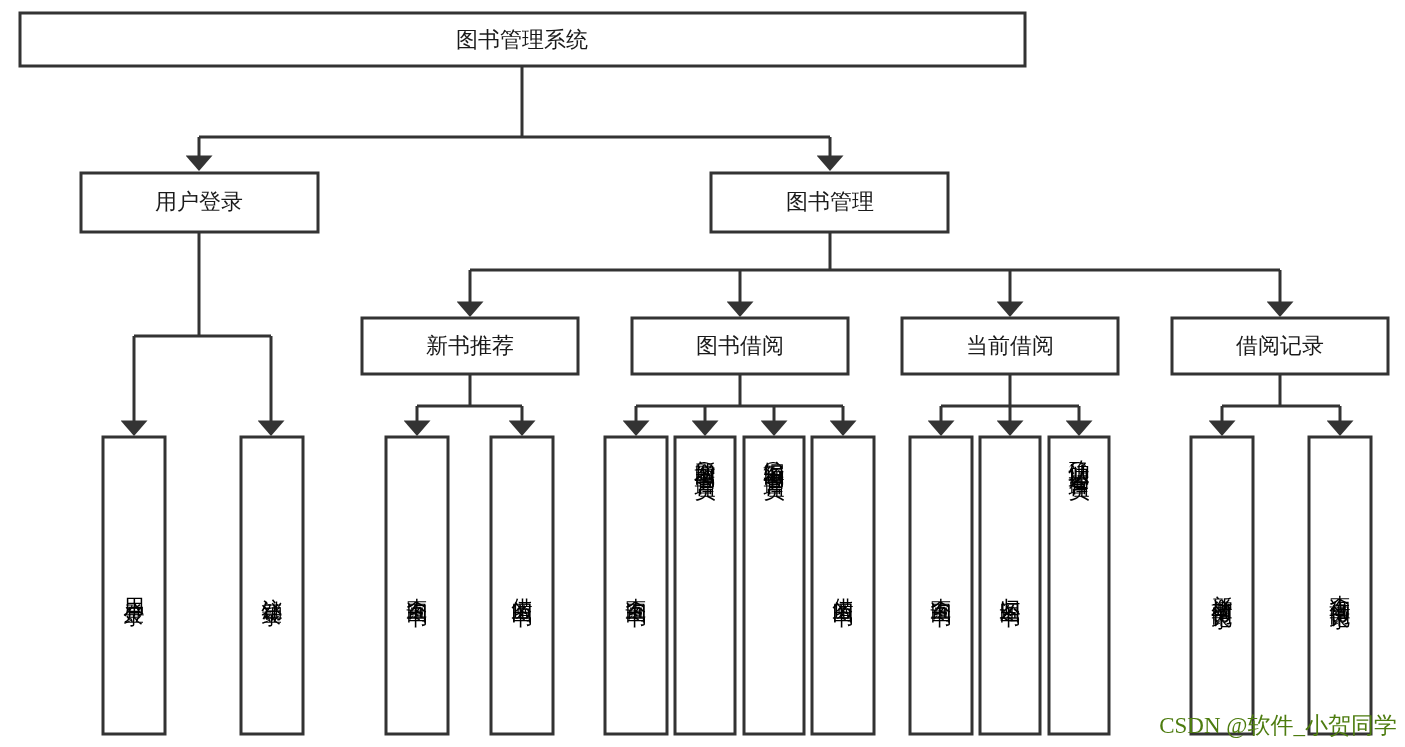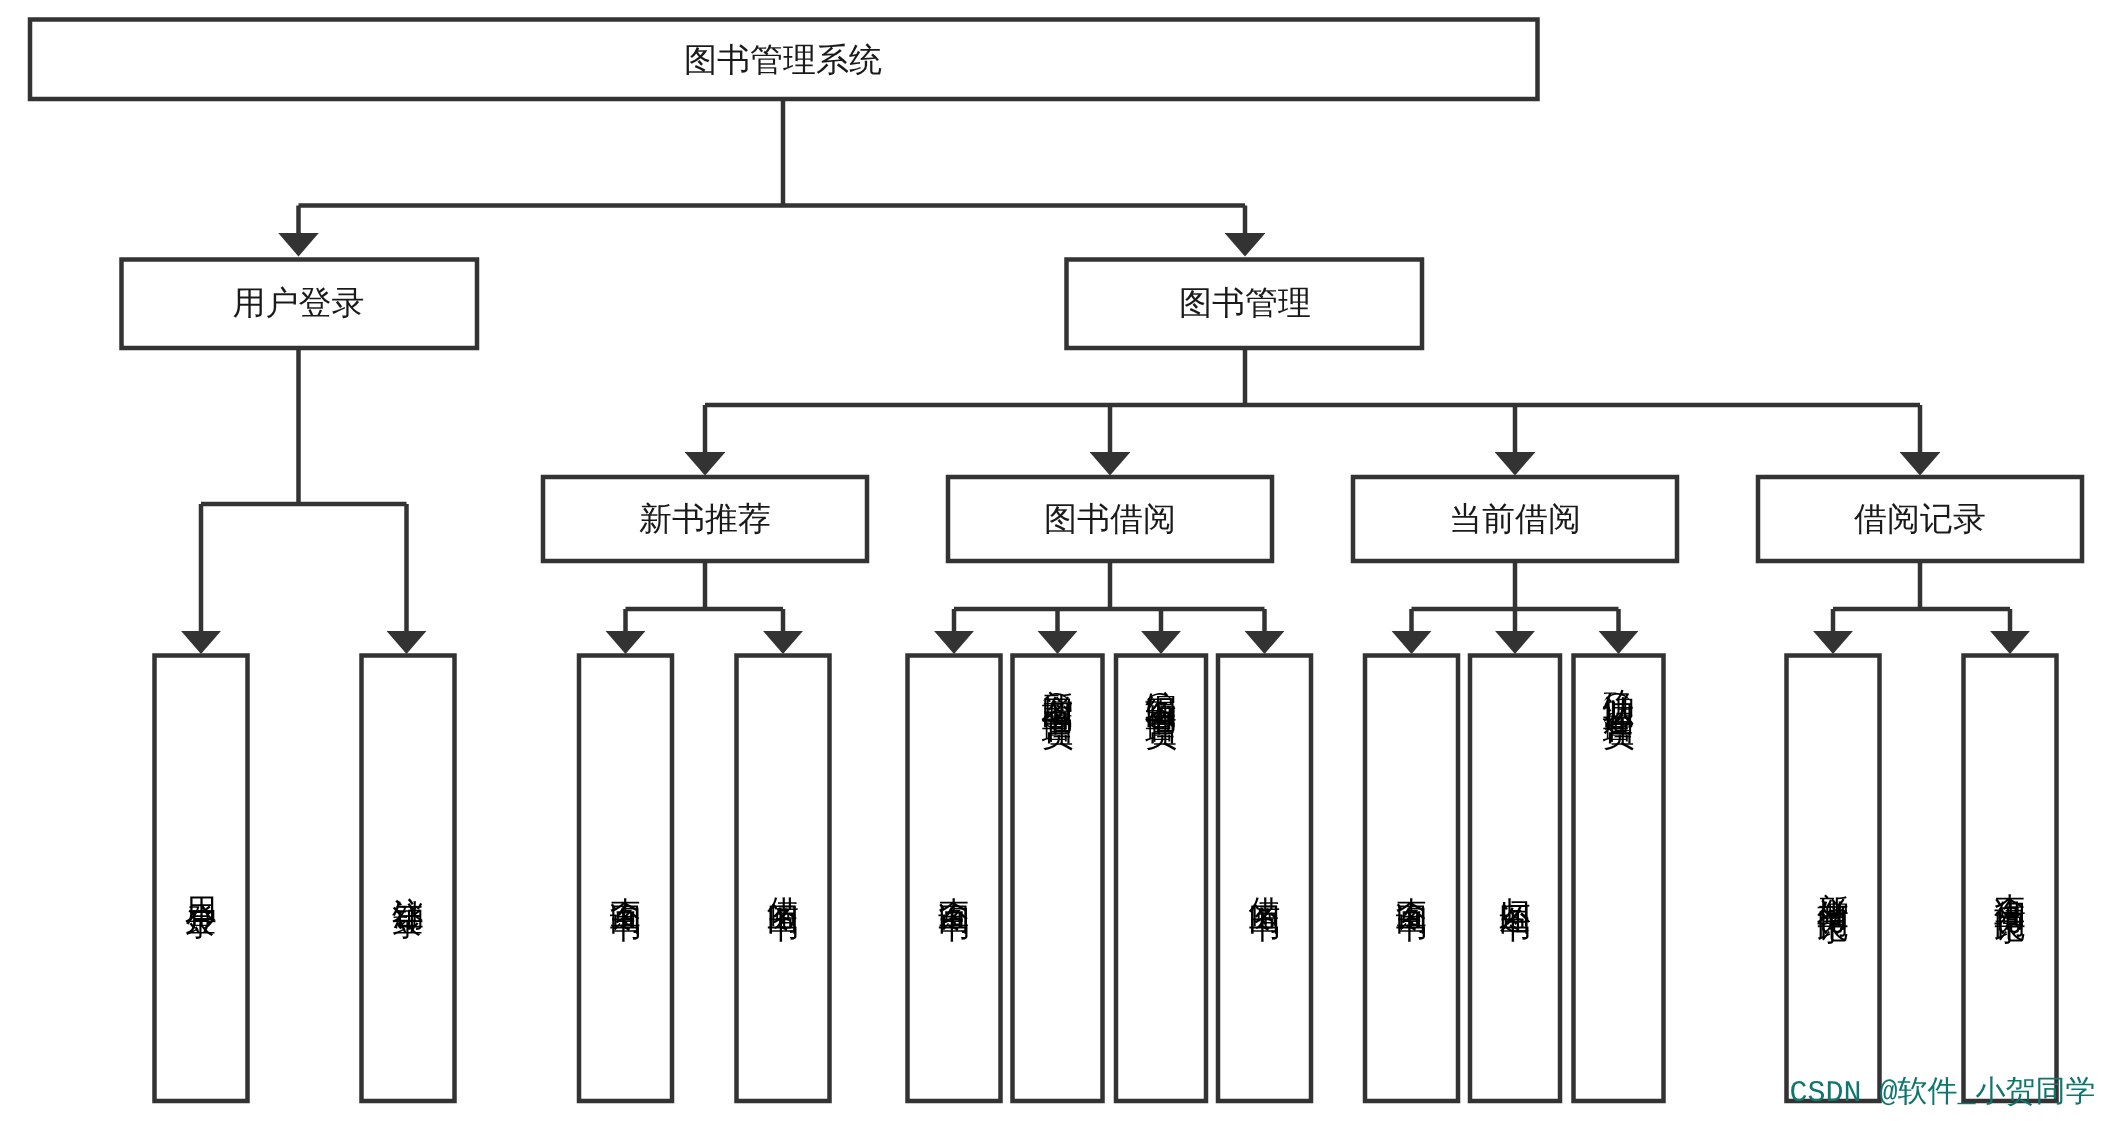--- a/index.html
+++ b/index.html
@@ -48,23 +48,23 @@
     font-size: 21px;
     fill: #1a1a1a;
     writing-mode: vertical-rl;
     text-orientation: upright;
     letter-spacing: 3px;
   }
   .watermark {
     position: absolute;
     right: 8px;
     bottom: 6px;
-    font-family: Liberation Mono, monospace;
-    font-size: 20px;
-    color: #0f766e;
+    font-family: Liberation Serif, serif;
+    font-size: 23px;
+    color: #4d7c0f;
     white-space: nowrap;
     pointer-events: none;
   }
 </style>
 </head>
 <body>
 
 <div id="diagram-root">
 
   <svg class="flow" viewBox="0 0 1405 747">

